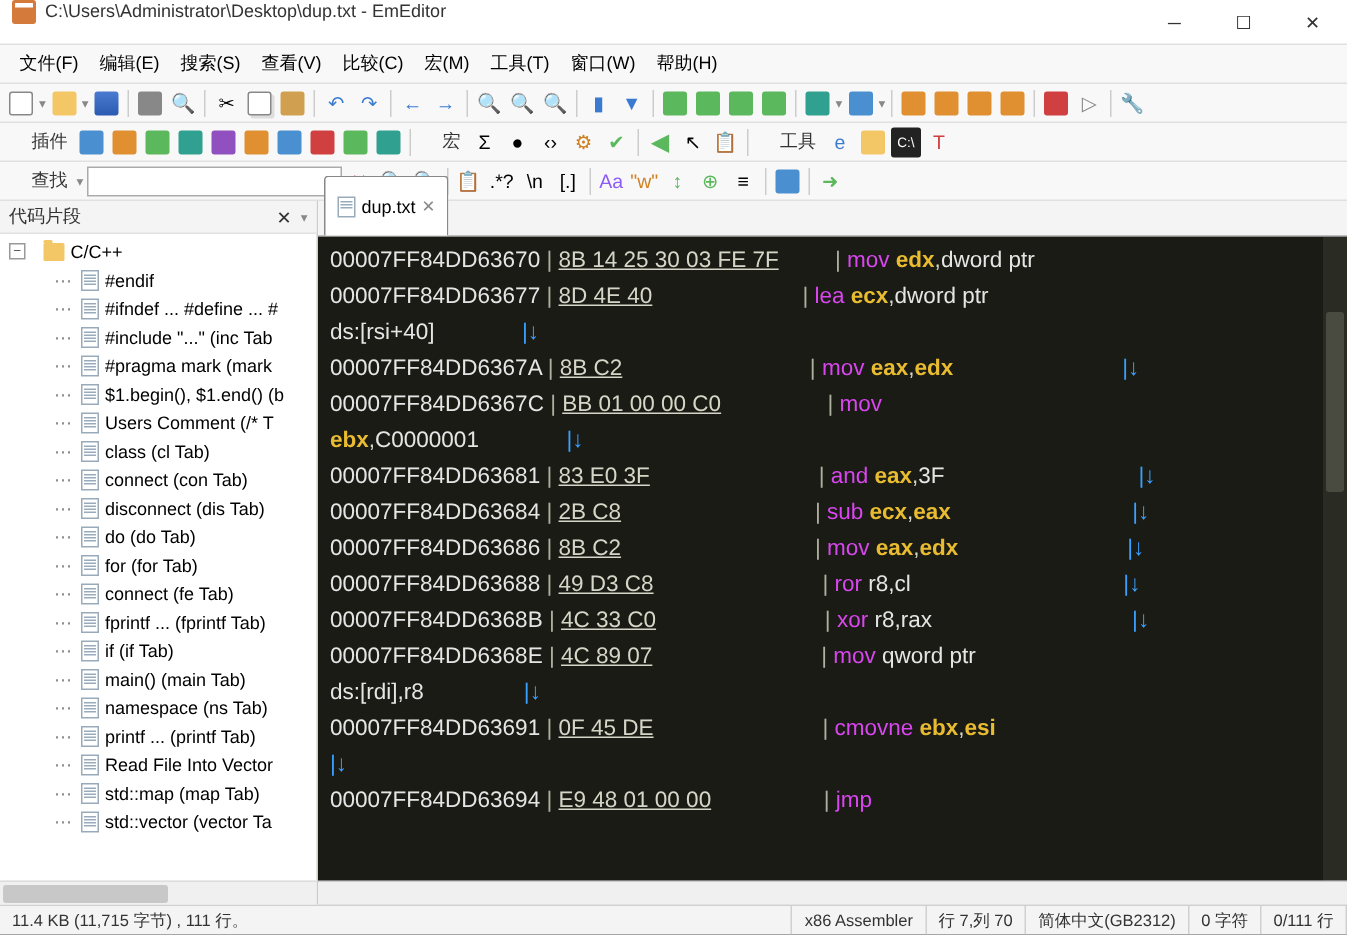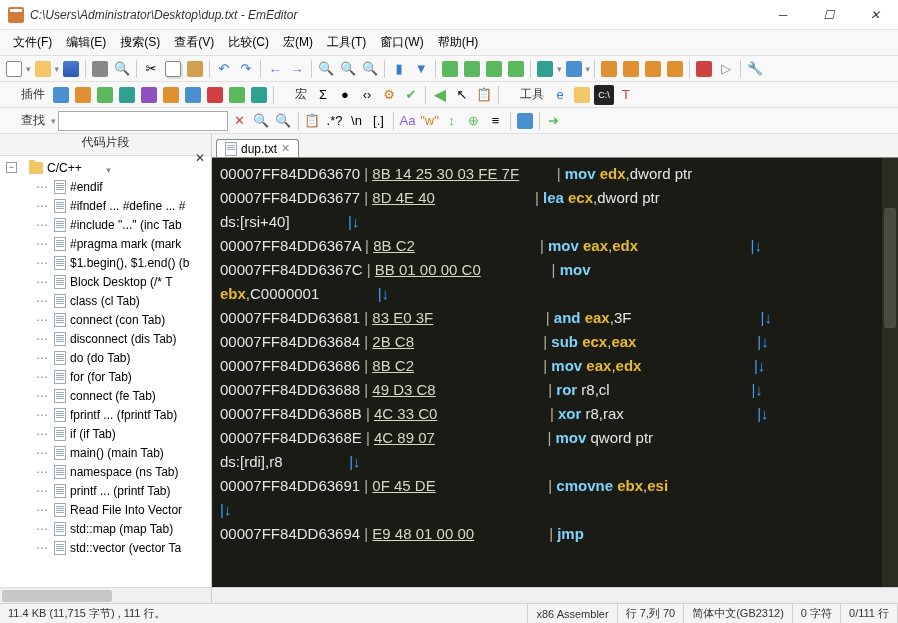--- a/index.html
+++ b/index.html
@@ -1,19 +1,19 @@
 <!DOCTYPE html>
 <html><head>
 <meta charset="utf-8">
 <style>
 * { margin:0; padding:0; box-sizing:border-box; font-family:"Segoe UI","Microsoft YaHei",sans-serif; }
 body { width:898px; height:623px; background:#fff; overflow:hidden; display:flex; flex-direction:column; font-size:12px; }
 
 
-.titlebar { height:30px; background:#fff; display:flex; align-items:center; padding-left:8px; border-bottom:1px solid #e0e0e0;font-style:italic; }
+.titlebar { height:30px; background:#fff; display:flex; padding-left:8px; border-bottom:1px solid #e0e0e0; }
 .titlebar .ico { width:16px; height:16px; background:#d47a3a; border-radius:2px; position:relative; margin-right:6px; }
 .titlebar .ico::after{content:'';position:absolute;top:2px;left:2px;right:2px;height:3px;background:#fff;}
 .titlebar .title { flex:1; font-size:12px; color:#333; }
 .titlebar .wbtns { display:flex; }
 .titlebar .wbtn { width:46px; height:30px; display:flex; align-items:center; justify-content:center; color:#333; }
 
 
 .menubar { height:26px; display:flex; align-items:center; padding-left:6px; background:#f8f8f8; border-bottom:1px solid #e0e0e0; }
 .menubar .mitem { padding:3px 7px; font-size:12px; cursor:default; }
 
@@ -21,46 +21,46 @@
 .toolbar { height:26px; background:#f8f8f8; border-bottom:1px solid #e0e0e0; display:flex; align-items:center; padding:0 4px; gap:2px; flex-wrap:nowrap; overflow:hidden; }
 .tbtn { width:20px; height:20px; display:flex; align-items:center; justify-content:center; border-radius:2px; font-size:13px; }
 .tsep { width:1px; height:18px; background:#ccc; margin:0 2px; }
 .tlabel { font-size:12px; color:#333; padding:0 4px;margin-left:13px; }
 
 
 .mainrow { flex:1; display:flex; min-height:0; }
 
 
 .sidebar { width:212px; display:flex; flex-direction:column; border-right:1px solid #ccc; background:#fff; }
-.sidehead { height:22px; display:flex; align-items:center; padding:0 6px; border-bottom:1px solid #e0e0e0; font-size:12px; color:#333; background:#f4f4f4;flex-direction:column; }
+.sidehead { height:22px; display:flex; align-items:center; padding:0 6px; border-bottom:1px solid #e0e0e0; font-size:12px; color:#333; background:#f4f4f4; }
 .sidehead .x { margin-left:auto; cursor:default; }
 .tree { flex:1; overflow:auto; padding:2px 0 2px 2px; font-size:12px; }
 .tree-row { display:flex; align-items:center; height:19px; white-space:nowrap; padding-left:4px; }
 .tree-row.folder .fico { width:14px; height:12px; background:#f3c766; border-radius:1px; margin:0 4px 0 10px; position:relative; }
 .tree-row.folder .fico::before{content:'';position:absolute;top:-2px;left:0;width:6px;height:2px;background:#f3c766;border-radius:1px 1px 0 0;}
 .tree-row.leaf { padding-left:34px; gap:4px; }
 .tree-row.leaf .lico { width:12px; height:14px; background:#fff; border:1px solid #9ab; position:relative; }
 .tree-row.leaf .lico::after{content:'';position:absolute;top:2px;left:1px;right:1px;height:1px;background:#9ab;box-shadow:0 2px #9ab,0 4px #9ab,0 6px #9ab;}
 .tree-dash { color:#888; margin-right:2px; }
 .tree .exp { width:11px;height:11px;border:1px solid #999;display:inline-flex;align-items:center;justify-content:center;font-size:9px;line-height:1;color:#555;margin-right:2px;}
 .hscroll { height:16px; background:#f0f0f0; border-top:1px solid #ddd; position:relative; }
 .hscroll .thumb{position:absolute;left:2px;top:2px;width:110px;height:12px;background:#c8c8c8;border-radius:2px;}
 
 
 .editor { flex:1; display:flex; flex-direction:column; min-width:0; }
 .tabbar { height:24px; background:#f4f4f4; display:flex; align-items:flex-end; padding-left:4px; border-bottom:1px solid #888; }
-.tab { height:18px; display:flex; align-items:center; gap:4px; padding:0 8px; background:#fff; border:1px solid #888; border-bottom:none; border-radius:3px 3px 0 0; font-size:12px; }
+.tab { height:40px; display:flex; align-items:center; gap:4px; padding:0 8px; background:#fff; border:1px solid #888; border-bottom:none; border-radius:3px 3px 0 0; font-size:12px; }
 .tab .tico { width:12px;height:14px;background:#fff;border:1px solid #9ab;position:relative;}
 .tab .tico::after{content:'';position:absolute;top:2px;left:1px;right:1px;height:1px;background:#9ab;box-shadow:0 2px #9ab,0 4px #9ab;}
 .tab .tx { color:#888; font-size:11px; }
 .codewrap { flex:1; display:flex; min-height:0; }
 .code { flex:1; background:#1a1b14; color:#d0d0d0; font-family:Consolas,monospace; font-size:15px; line-height:24px; overflow:hidden; padding:4px 8px; position:relative; }
 .cline { white-space:pre; }
 .c-addr{color:#e5e5e5;} .c-pipe{color:#b0b0a0;} .c-hex{color:#d6d6c8;text-decoration:underline;}
-.c-mn{color:#7dd3fc;font-weight:700;} .c-reg{color:#e8bb30;font-weight:bold;}
+.c-mn{color:#d946ef;font-weight:400;} .c-reg{color:#e8bb30;font-weight:bold;}
 .c-arr{color:#3aa0ff;} .c-punc{color:#d6d6c8;}
 .vscroll { width:16px; background:#2a2b22; position:relative; }
 .vscroll .vthumb{position:absolute;top:50px;left:2px;right:2px;height:120px;background:#4a4b40;border-radius:2px;}
 .ehscroll{height:16px;background:#f0f0f0;border-top:1px solid #ccc;}
 
 
 .status { height:20px; background:#f4f4f4; border-top:1px solid #d0d0d0; display:flex; align-items:flex-end; font-size:11px; color:#333; }
 .status .scell { padding:0 8px; border-right:1px solid #d0d0d0; height:100%; display:flex; align-items:center; }
 .status .flex { flex:1; }
 
@@ -292,21 +292,21 @@
           <span>#pragma mark  (mark</span>
         </div>
         <div class="tree-row leaf">
           <span class="tree-dash">⋯</span>
           <span class="lico"></span>
           <span>$1.begin(), $1.end()  (b</span>
         </div>
         <div class="tree-row leaf">
           <span class="tree-dash">⋯</span>
           <span class="lico"></span>
-          <span>Block Desktop  (/* T</span>
+          <span>Users Comment  (/* T</span>
         </div>
         <div class="tree-row leaf">
           <span class="tree-dash">⋯</span>
           <span class="lico"></span>
           <span>class  (cl Tab)</span>
         </div>
         <div class="tree-row leaf">
           <span class="tree-dash">⋯</span>
           <span class="lico"></span>
           <span>connect  (con Tab)</span>

